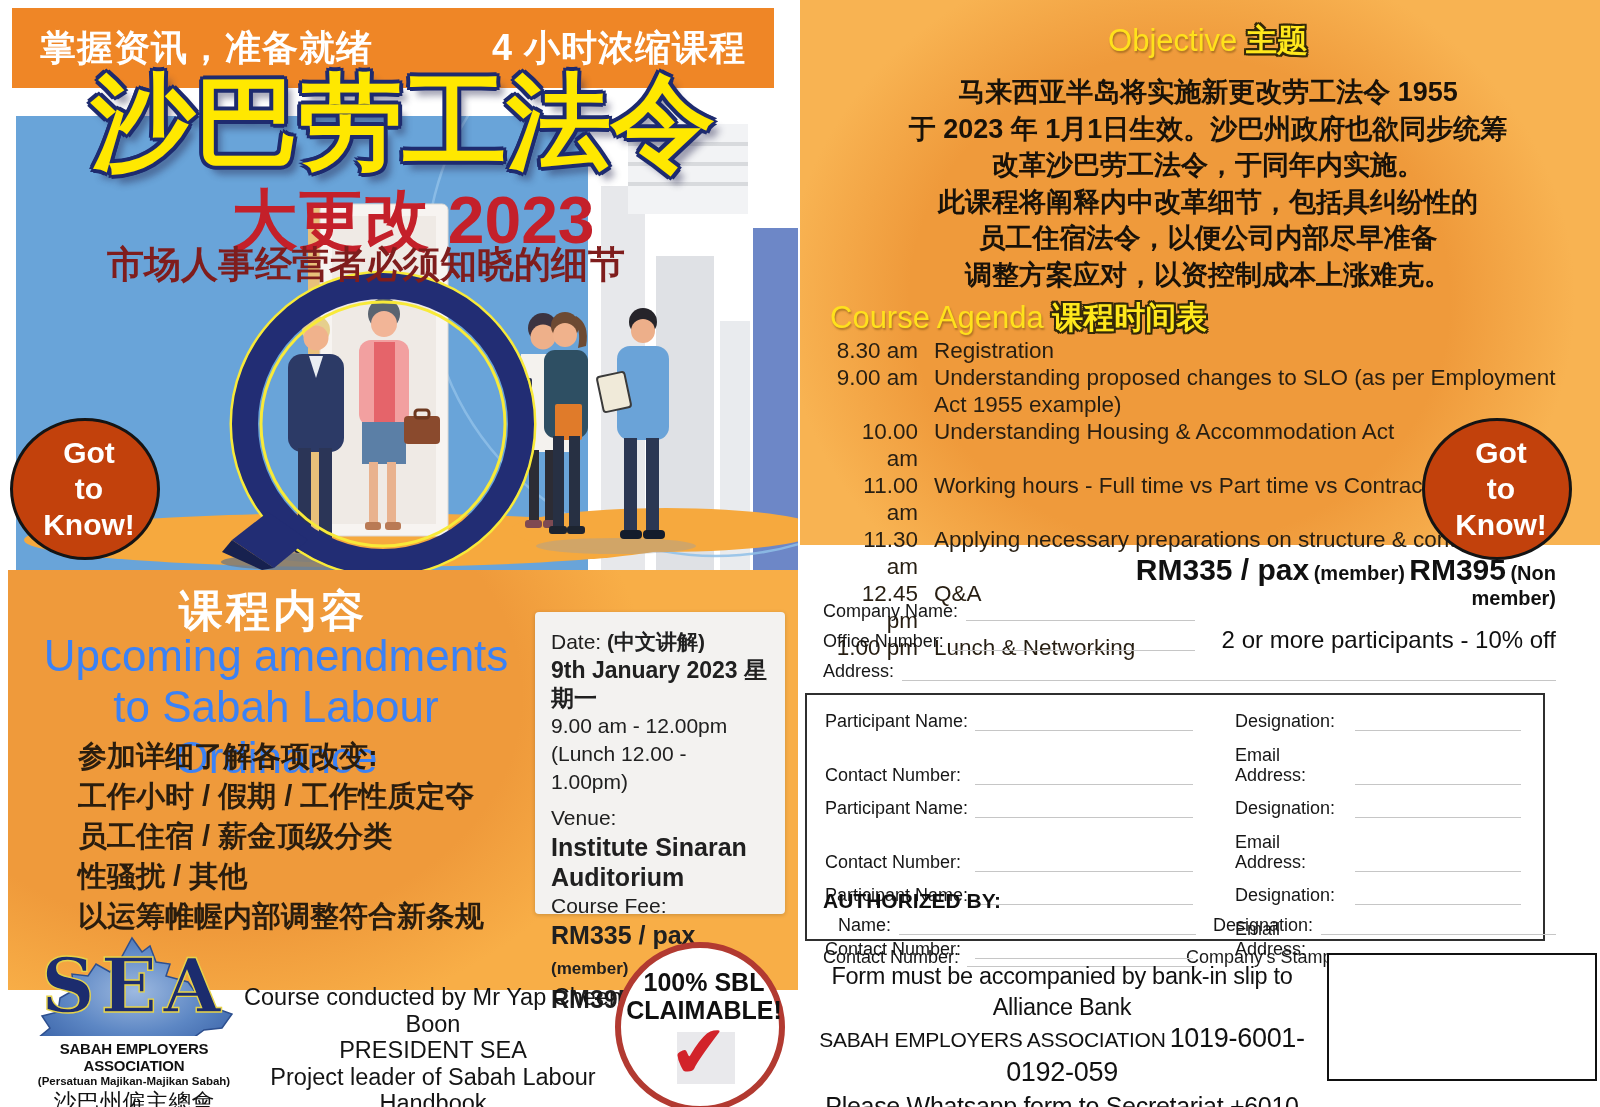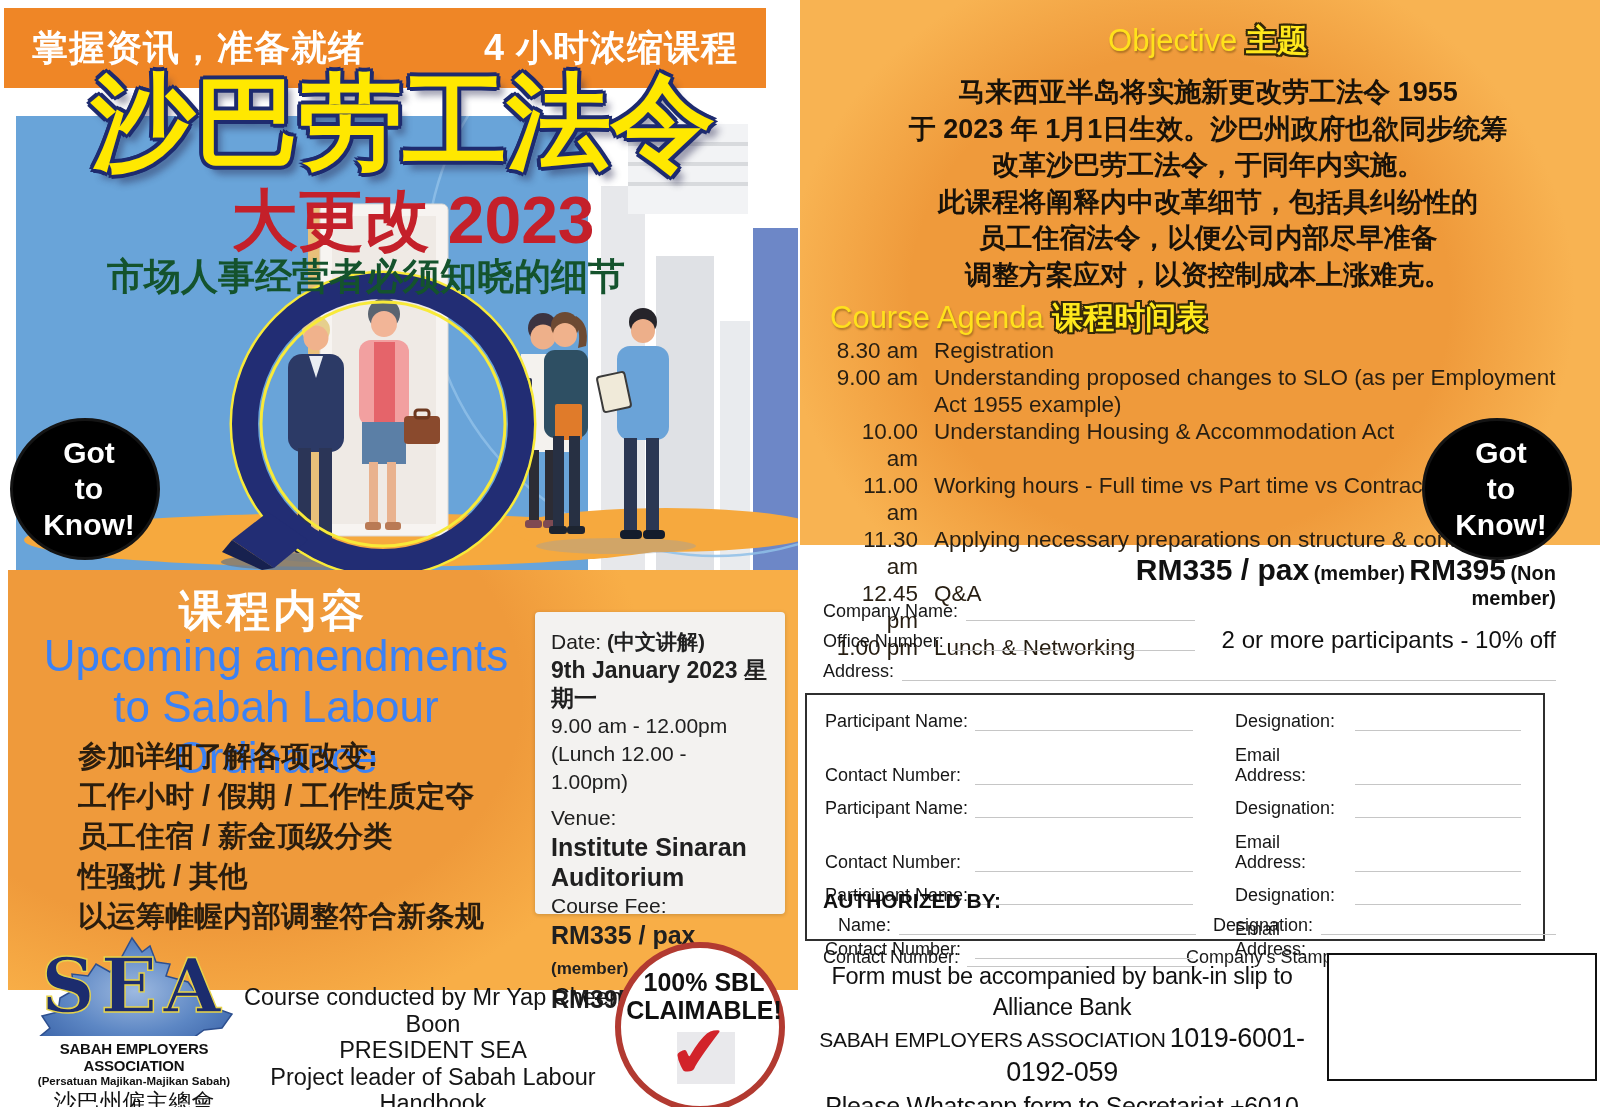--- a/index.html
+++ b/index.html
@@ -1,38 +1,38 @@
 <!DOCTYPE html>
 <html><head>
 <meta charset="utf-8">
 <style>
   html,body{margin:0;padding:0;background:#fff;}
   #page{position:relative;width:1600px;height:1107px;overflow:hidden;background:#ffffff;
         font-family:"Liberation Sans","DejaVu Sans",sans-serif;color:#1a1a1a;}
   .abs{position:absolute;padding-left:8px;}
 
   
-  .banner{left:4px;top:8px;width:762px;height:80px;background:#ef8626;
+  .banner{left:12px;top:8px;width:762px;height:80px;background:#ef8626;
           display:flex;align-items:center;justify-content:space-between;padding:0 28px;box-sizing:border-box;gap:28px;}
   .banner span{color:#fff;font-weight:800;font-size:36px;letter-spacing:1px;}
 
   
   .title-main{left:0;top:70px;width:790px;text-align:center;font-size:104px;font-weight:900;line-height:1;
       color:#ffe800;z-index:5;
       text-shadow:-4px 0 0 #1e2b6f,4px 0 0 #1e2b6f,0 -4px 0 #1e2b6f,0 4px 0 #1e2b6f,
                   -3px -3px 0 #1e2b6f,3px -3px 0 #1e2b6f,-3px 3px 0 #1e2b6f,3px 3px 0 #1e2b6f,
                   7px 9px 7px rgba(40,40,80,.45);}
   .title-red{left:0;top:176px;width:810px;text-align:center;font-size:66px;font-weight:900;color:#c4202a;z-index:5;}
-  .title-blue{left:0;top:252px;width:716px;text-align:center;font-size:37px;font-weight:900;color:#14532d;z-index:5;}
+  .title-blue{left:0;top:240px;width:716px;text-align:center;font-size:37px;font-weight:900;color:#7f1d1d;z-index:5;}
 
   
   .illu{left:8px;top:116px;width:782px;height:454px;z-index:1;}
 
   
-  .got{width:136px;height:136px;border-radius:50%;background:#000000;border:3px solid #141414;
+  .got{width:136px;height:136px;border-radius:50%;background:#c2410c;border:3px solid #141414;
        display:flex;flex-direction:column;align-items:center;justify-content:center;z-index:20;}
   .got span{color:#fff;font-weight:800;font-size:30px;line-height:36px;}
   .got-left{left:10px;top:418px;}
   .got-right{left:1422px;top:418px;}
 
   
   .left-panel{left:8px;top:570px;width:782px;height:420px;
       background:radial-gradient(ellipse 560px 430px at 26% 30%, #ef9a3b 0%, #ef9a3b 55%, #f8ae47 78%);}
   .cc-title{left:30px;top:582px;width:470px;text-align:center;color:#fff;font-weight:800;font-size:44px;letter-spacing:3px;z-index:6;}
   .cc-en{left:2px;top:630px;width:532px;text-align:center;color:#3b82f6;font-weight:400;font-size:44px;line-height:1.16;z-index:6;}

